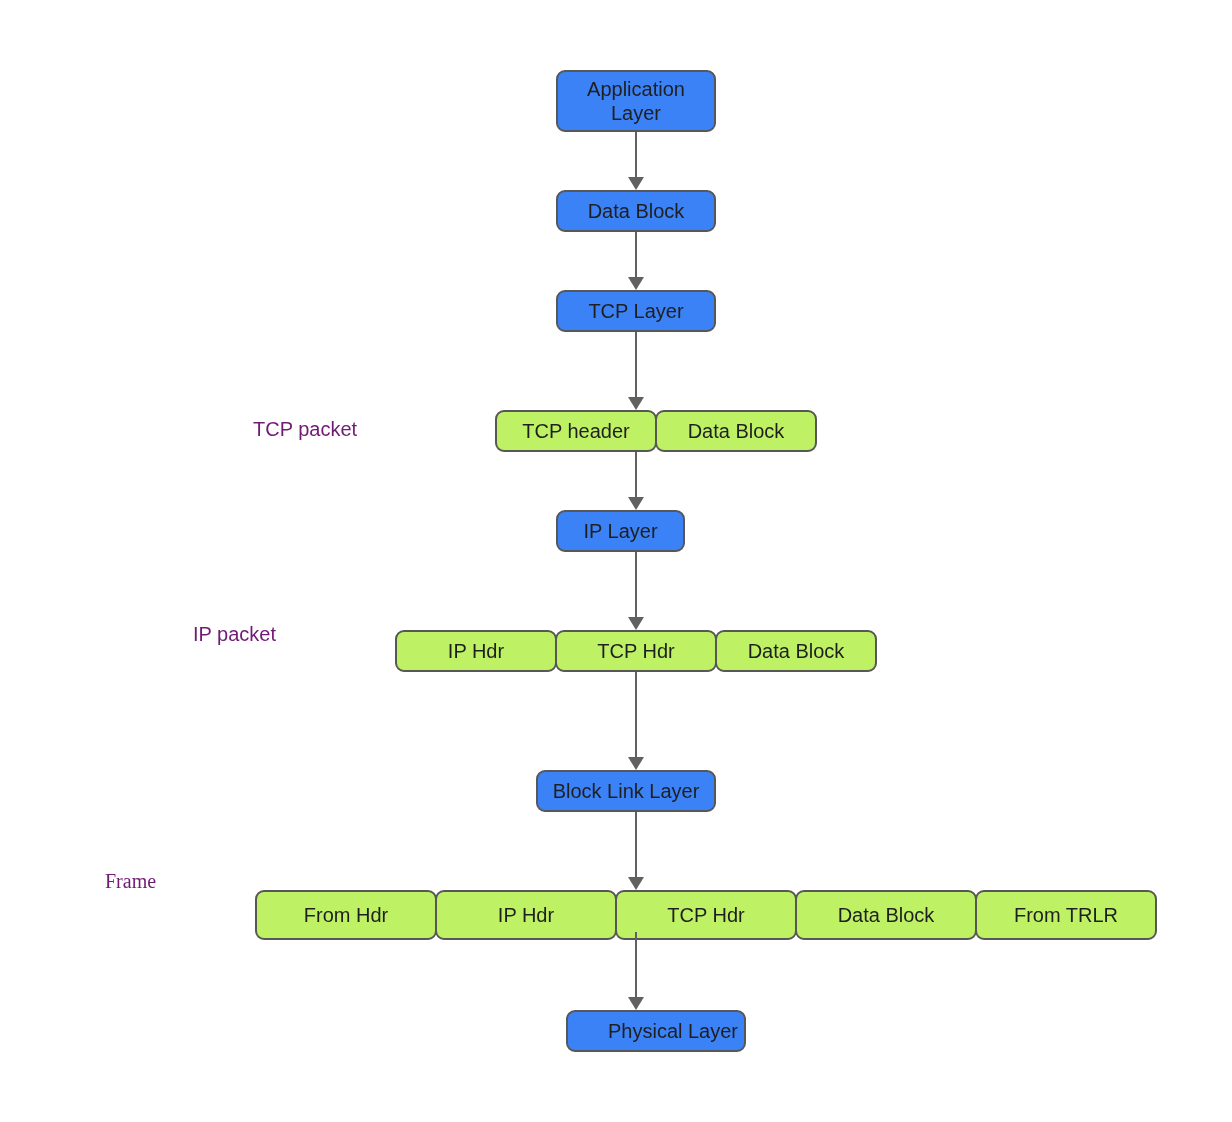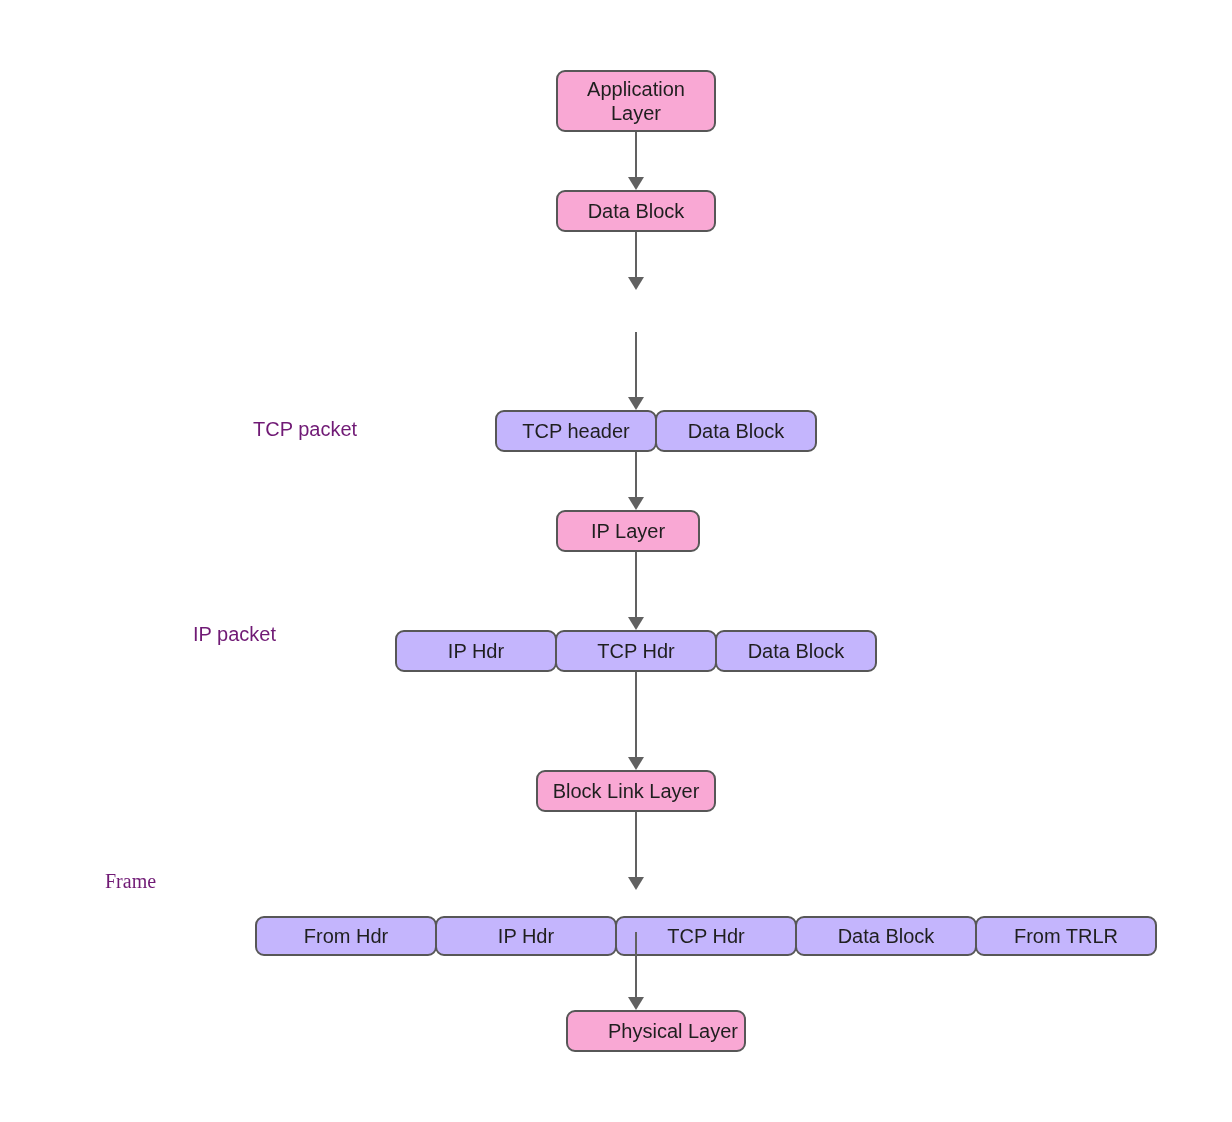--- a/index.html
+++ b/index.html
@@ -19,41 +19,41 @@
   #canvas {
     position: absolute;
     left: 0; top: 0;
     width: 1232px;
     height: 1122px;
   }
   
   .node {
     position: absolute;
     box-sizing: border-box;
-    background: #f9a8d4;
+    background: #3b82f6;
     border: 2px solid #575757;
     border-radius: 9px;
     display: flex;
     align-items: center;
     justify-content: center;
     text-align: center;
     font-size: 20px;
     line-height: 1.22;
     color: #1f1f1f;
     white-space: pre-line;
   }
   
   .packet-row {
     position: absolute;
     display: flex;
     align-items: stretch;
   }
   .packet-row .cell {
     box-sizing: border-box;
-    background: #c4b5fd;
+    background: #bef264;
     border: 2px solid #575757;
     border-radius: 9px;
     display: flex;
     align-items: center;
     justify-content: center;
     text-align: left;
     font-size: 20px;
     color: #1f1f1f;
     margin-right: -2px;
   }
@@ -105,38 +105,39 @@
     <div class="head"></div>
   </div>
 
   <div class="node" style="left:556px; top:190px; width:160px; height:42px;">Data Block</div>
 
   <div class="arrow" style="left:626px; top:232px; width:20px; height:58px;">
     <div class="stem" style="height:45px;"></div>
     <div class="head"></div>
   </div>
 
+  <div class="node" style="left:556px; top:290px; width:160px; height:42px;">TCP Layer</div>
 
   <div class="arrow" style="left:626px; top:332px; width:20px; height:78px;">
     <div class="stem" style="height:65px;"></div>
     <div class="head"></div>
   </div>
 
   <div class="side-label" style="left:253px; top:418px; width:140px;">TCP packet</div>
   <div class="packet-row" style="left:495px; top:410px; height:42px;">
     <div class="cell" style="width:162px;">TCP header</div>
     <div class="cell" style="width:162px;">Data Block</div>
   </div>
 
   <div class="arrow" style="left:626px; top:452px; width:20px; height:58px;">
     <div class="stem" style="height:45px;"></div>
     <div class="head"></div>
   </div>
 
-  <div class="node" style="left:556px; top:510px; width:144px; height:42px;">IP Layer</div>
+  <div class="node" style="left:556px; top:510px; width:129px; height:42px;">IP Layer</div>
 
   <div class="arrow" style="left:626px; top:552px; width:20px; height:78px;">
     <div class="stem" style="height:65px;"></div>
     <div class="head"></div>
   </div>
 
   <div class="side-label" style="left:193px; top:623px; width:140px;">IP packet</div>
   <div class="packet-row" style="left:395px; top:630px; height:42px;">
     <div class="cell" style="width:162px;">IP Hdr</div>
     <div class="cell" style="width:162px;">TCP Hdr</div>
@@ -149,21 +150,21 @@
   </div>
 
   <div class="node" style="left:536px; top:770px; width:180px; height:42px;">Block Link Layer</div>
 
   <div class="arrow" style="left:626px; top:812px; width:20px; height:78px;">
     <div class="stem" style="height:65px;"></div>
     <div class="head"></div>
   </div>
 
   <div class="side-label" style="left:105px; top:870px; width:120px;font-family:Liberation Serif, serif;">Frame</div>
-  <div class="packet-row" style="left:255px; top:916px; height:40px;">
+  <div class="packet-row" style="left:255px; top:890px; height:50px;">
     <div class="cell" style="width:182px;">From Hdr</div>
     <div class="cell" style="width:182px;">IP Hdr</div>
     <div class="cell" style="width:182px;">TCP Hdr</div>
     <div class="cell" style="width:182px;">Data Block</div>
     <div class="cell" style="width:182px;">From TRLR</div>
   </div>
 
   <div class="arrow" style="left:626px; top:932px; width:20px; height:78px;">
     <div class="stem" style="height:65px;"></div>
     <div class="head"></div>

